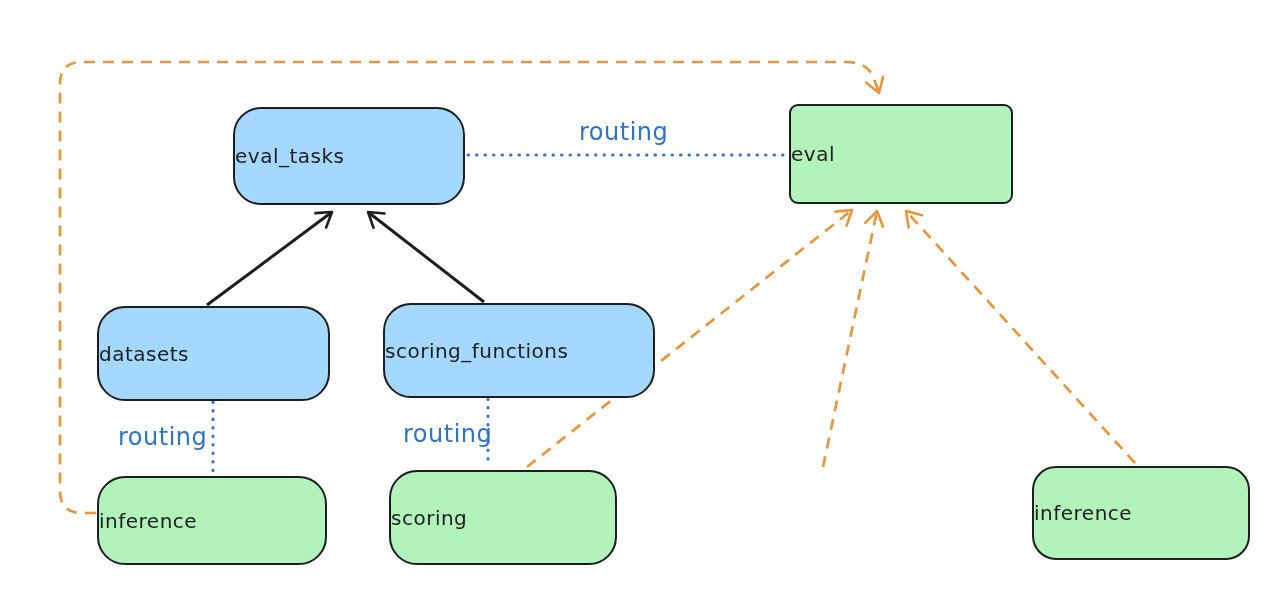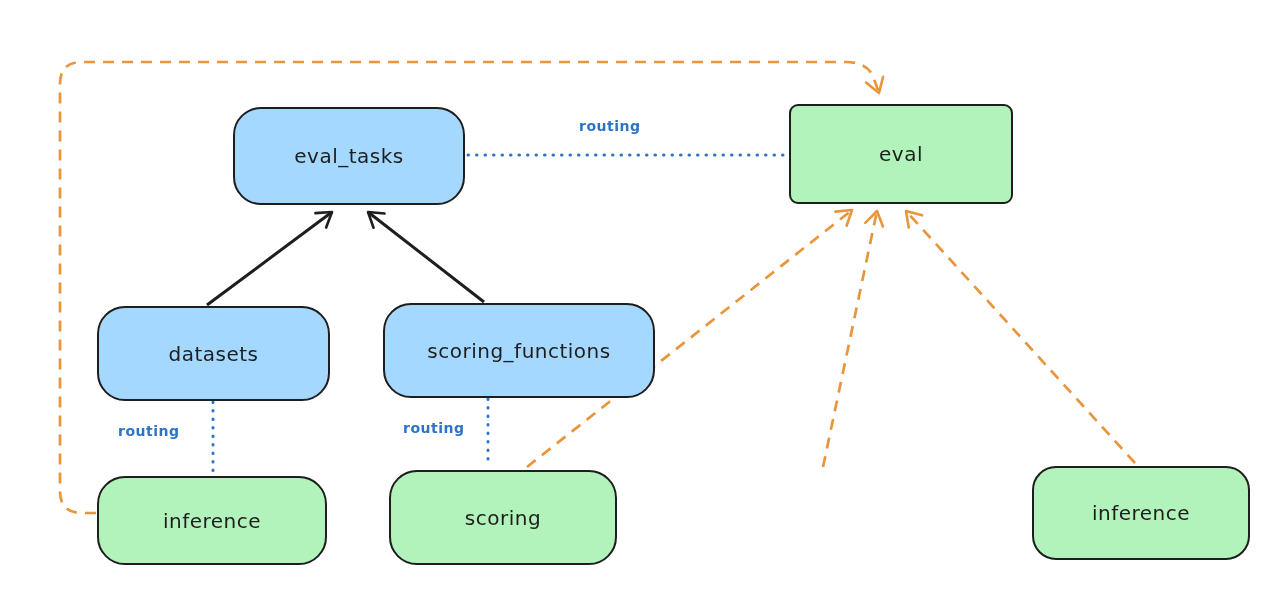--- a/index.html
+++ b/index.html
@@ -9,31 +9,31 @@
     background:#ffffff;
     font-family:"DejaVu Sans", sans-serif;
     overflow:hidden;
   }
   .connectors{position:absolute;inset:0;width:1280px;height:596px;}
   .node{
     position:absolute;
     box-sizing:border-box;
     border:2.5px solid #1e1e1e;
     border-radius:28px;
-    display:flex;align-items:center;justify-content:center;
+    display:flex;align-items:center;justify-content:flex-start;
     font-size:20px;color:#1e1e1e;
     letter-spacing:0.5px;
   }
   .node-blue{background:#a5d8ff;}
   .node-green{background:#b2f2bb;}
   .edge-label{
     position:absolute;
     color:#2d74c8;
-    font-size:14px;
-    font-weight:700;
+    font-size:24px;
+    font-weight:400;
     letter-spacing:0.5px;
     white-space:nowrap;
   }
 </style>
 </head>
 <body>
 
 <div class="canvas">
 
   <svg class="connectors" viewBox="0 0 1280 596" xmlns="http://www.w3.org/2000/svg">

